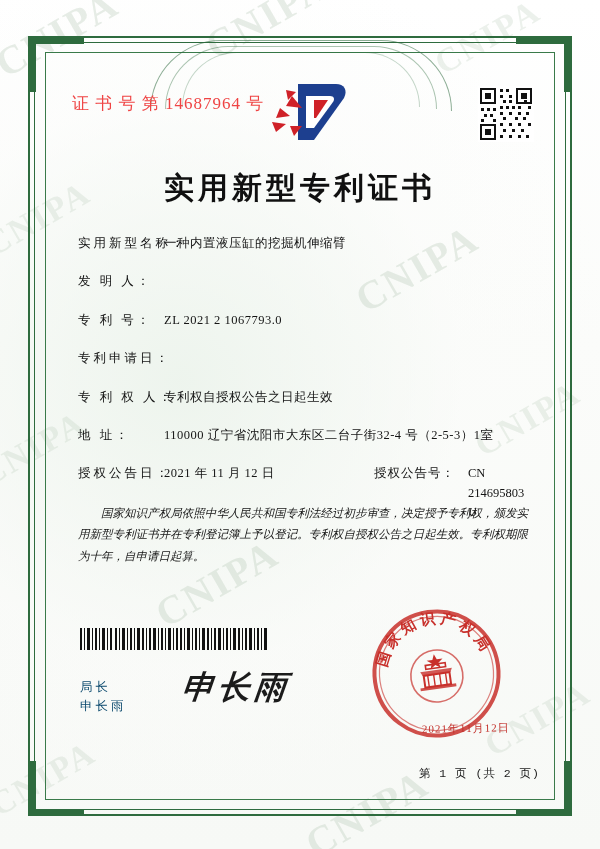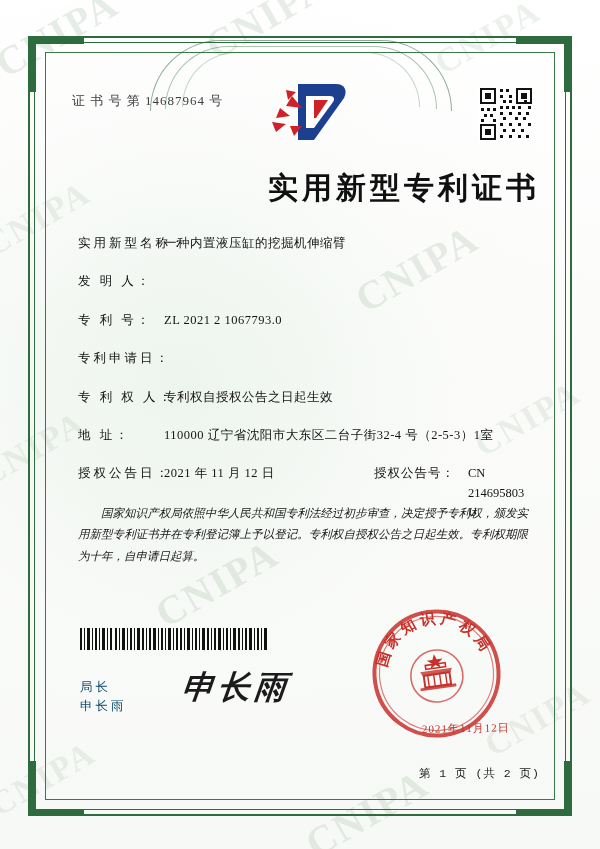--- a/index.html
+++ b/index.html
@@ -92,41 +92,41 @@
 
   
   .content {
     position: absolute;
     left: 60px; top: 66px;
     width: 480px; height: 720px;
   }
   .cert-no {
     position: absolute;
     left: 12px; top: 26px;
-    font-size: 13px;
-    color: #404040;
+    font-size: 17px;
+    color: #ef4444;
     letter-spacing: 1px;
   }
   .qr {
     position: absolute;
     right: 6px; top: 20px;
     width: 56px; height: 56px;
   }
   .logo {
     position: absolute;
     left: 50%;
     transform: translateX(-50%);
     top: 12px;
     width: 120px; height: 72px;
   }
   .title {
     position: absolute;
     left: 0; right: 0;
     top: 102px;
-    text-align: right;
+    text-align: center;
     font-size: 30px;
     font-weight: bold;
     letter-spacing: 4px;
     color: #101010;
     font-family: "Liberation Serif", "DejaVu Serif", serif;
   }
   .fields {
     position: absolute;
     left: 18px; right: 10px;
     top: 168px;

